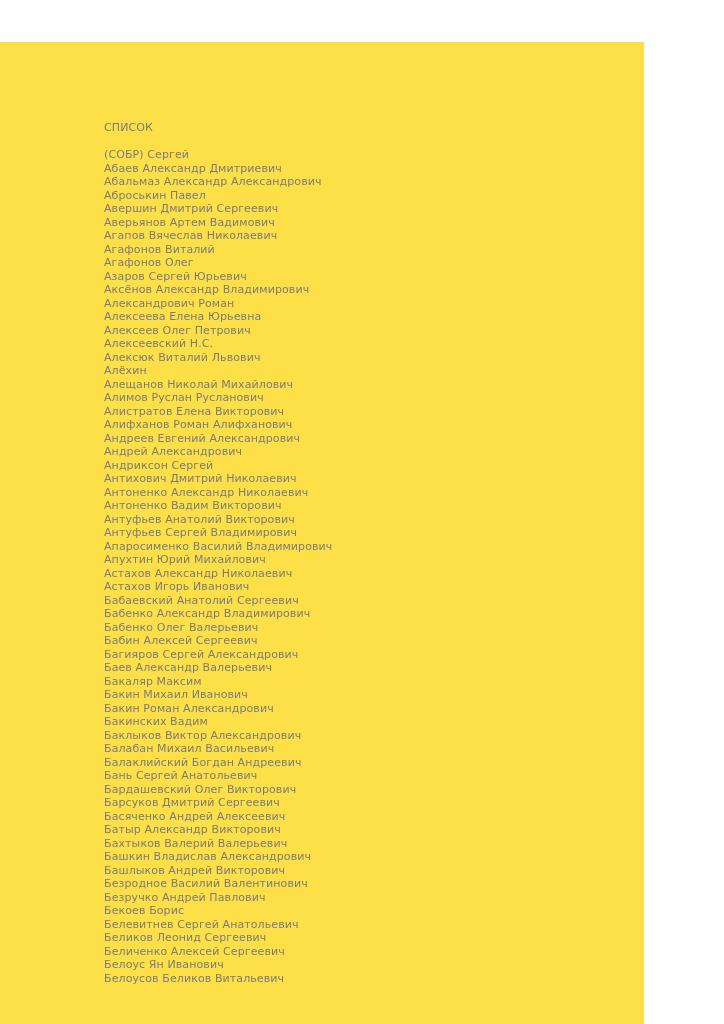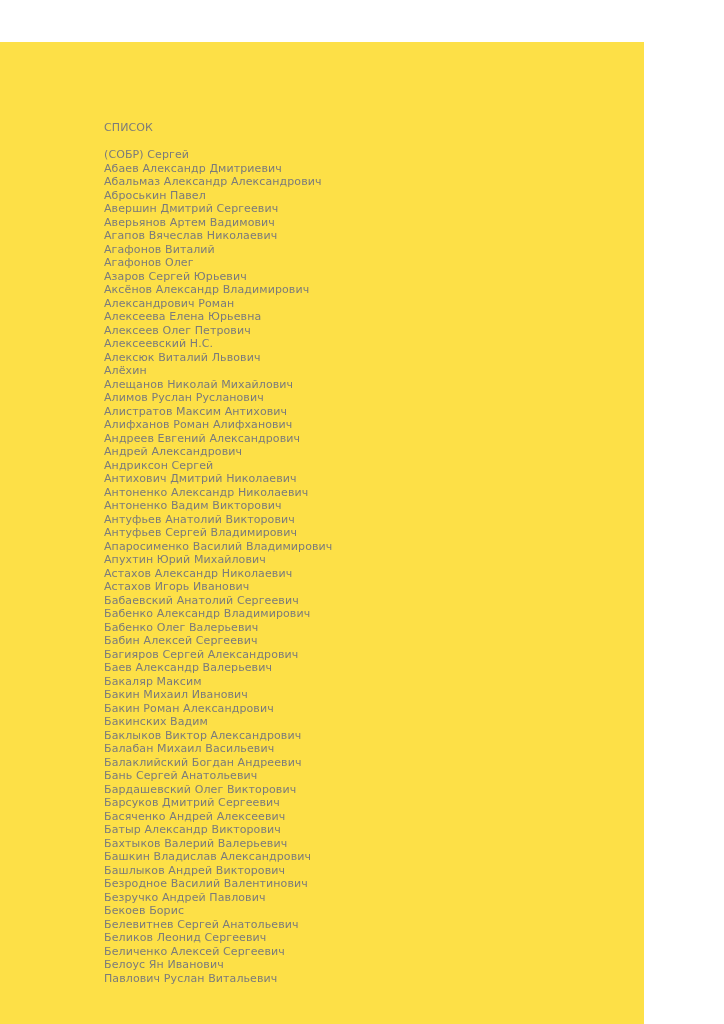--- a/index.html
+++ b/index.html
@@ -53,21 +53,21 @@
         <div class="line">Азаров Сергей Юрьевич</div>
         <div class="line">Аксёнов Александр Владимирович</div>
         <div class="line">Александрович Роман</div>
         <div class="line">Алексеева Елена Юрьевна</div>
         <div class="line">Алексеев Олег Петрович</div>
         <div class="line">Алексеевский Н.С.</div>
         <div class="line">Алексюк Виталий Львович</div>
         <div class="line">Алёхин</div>
         <div class="line">Алещанов Николай Михайлович</div>
         <div class="line">Алимов Руслан Русланович</div>
-        <div class="line">Алистратов Максим Антихович</div>
+        <div class="line">Алистратов Елена Викторович</div>
         <div class="line">Алифханов Роман Алифханович</div>
         <div class="line">Андреев Евгений Александрович</div>
         <div class="line">Андрей Александрович</div>
         <div class="line">Андриксон Сергей</div>
         <div class="line">Антихович Дмитрий Николаевич</div>
         <div class="line">Антоненко Александр Николаевич</div>
         <div class="line">Антоненко Вадим Викторович</div>
         <div class="line">Антуфьев Анатолий Викторович</div>
         <div class="line">Антуфьев Сергей Владимирович</div>
         <div class="line">Апаросименко Василий Владимирович</div>
@@ -95,16 +95,16 @@
         <div class="line">Бахтыков Валерий Валерьевич</div>
         <div class="line">Башкин Владислав Александрович</div>
         <div class="line">Башлыков Андрей Викторович</div>
         <div class="line">Безродное Василий Валентинович</div>
         <div class="line">Безручко Андрей Павлович</div>
         <div class="line">Бекоев Борис</div>
         <div class="line">Белевитнев Сергей Анатольевич</div>
         <div class="line">Беликов Леонид Сергеевич</div>
         <div class="line">Беличенко Алексей Сергеевич</div>
         <div class="line">Белоус Ян Иванович</div>
-        <div class="line">Павлович Руслан Витальевич</div>
+        <div class="line">Белоусов Беликов Витальевич</div>
       </div>
   </div>
 </div>
 
 </body></html>

